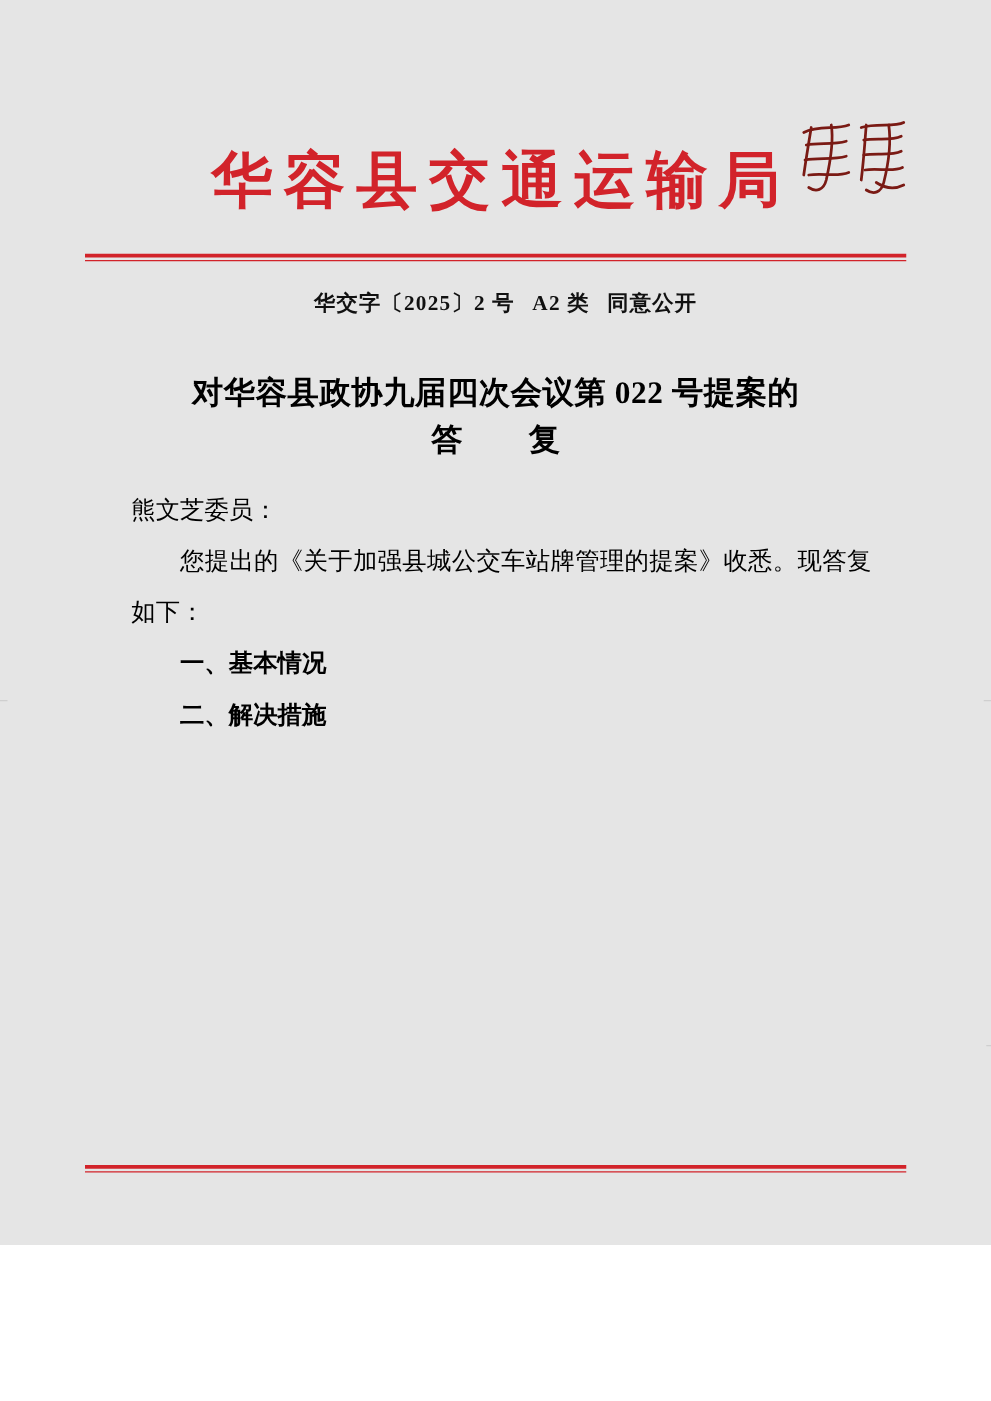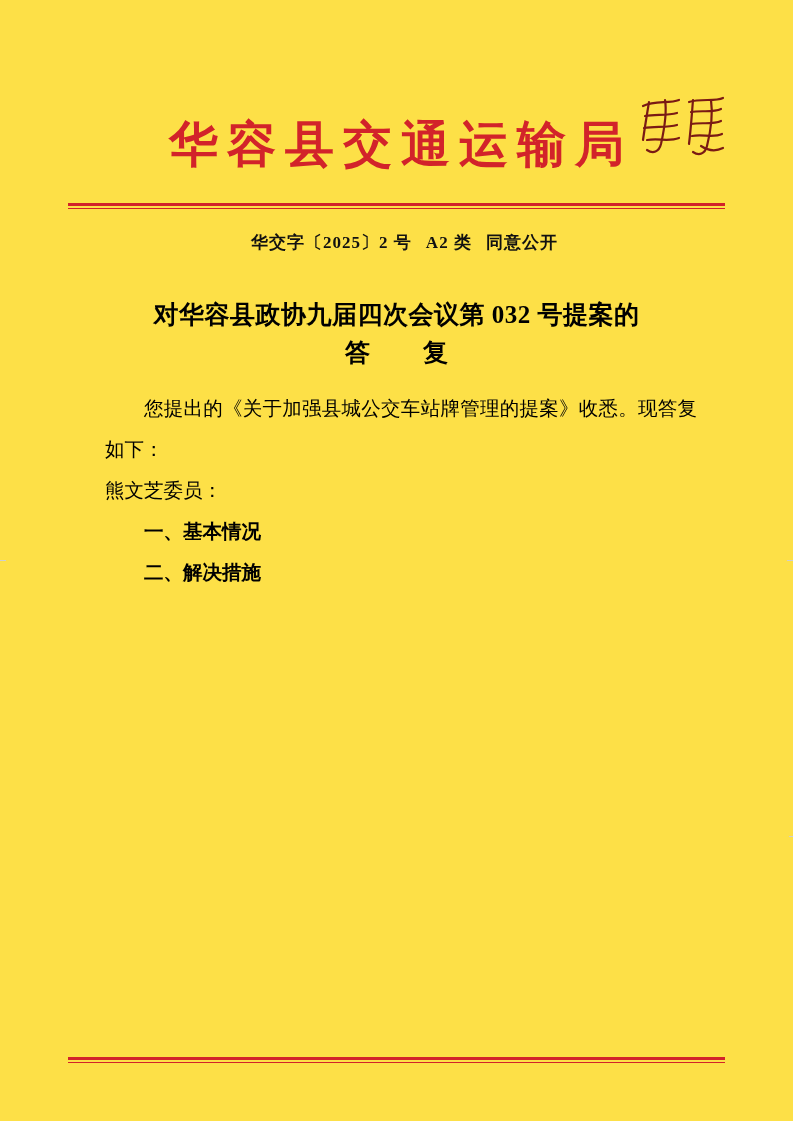--- a/index.html
+++ b/index.html
@@ -6,23 +6,23 @@
     margin: 0;
     padding: 0;
     background: #ffffff;
   }
   body {
     font-family: "Liberation Serif", "DejaVu Serif", serif;
   }
   .page {
     position: relative;
     width: 793px;
-    height: 1121px;
+    height: 996px;
     margin: 0 auto;
-    background: #fde047;
+    background: #e5e5e5;
     overflow: hidden;
     box-sizing: border-box;
   }
 
   
   .letterhead {
     position: absolute;
     left: 0;
     right: 0;
     top: 118px;
@@ -194,27 +194,27 @@
     <div class="rule-thick"></div>
     <div class="rule-gap"></div>
     <div class="rule-thin"></div>
   </div>
 
   <div class="docnum">
     <span>华交字〔2025〕2 号</span><span class="sep"></span><span>A2 类</span><span class="sep"></span><span>同意公开</span>
   </div>
 
   <div class="doc-title">
-    <div>对华容县政协九届四次会议第 032 号提案的</div>
+    <div>对华容县政协九届四次会议第 022 号提案的</div>
     <div class="line2">答　复</div>
   </div>
 
   <div class="body">
+    <p class="p salutation">熊文芝委员：</p>
     <p class="p indent">您提出的《关于加强县城公交车站牌管理的提案》收悉。现答复如下：</p>
-    <p class="p salutation">熊文芝委员：</p>
     <p class="heading">一、基本情况</p>
     <p class="heading">二、解决措施</p>
   </div>
 
   <div class="bottom-rules">
     <div class="rule-thick"></div>
     <div class="rule-thin"></div>
   </div>
 
 </div>

